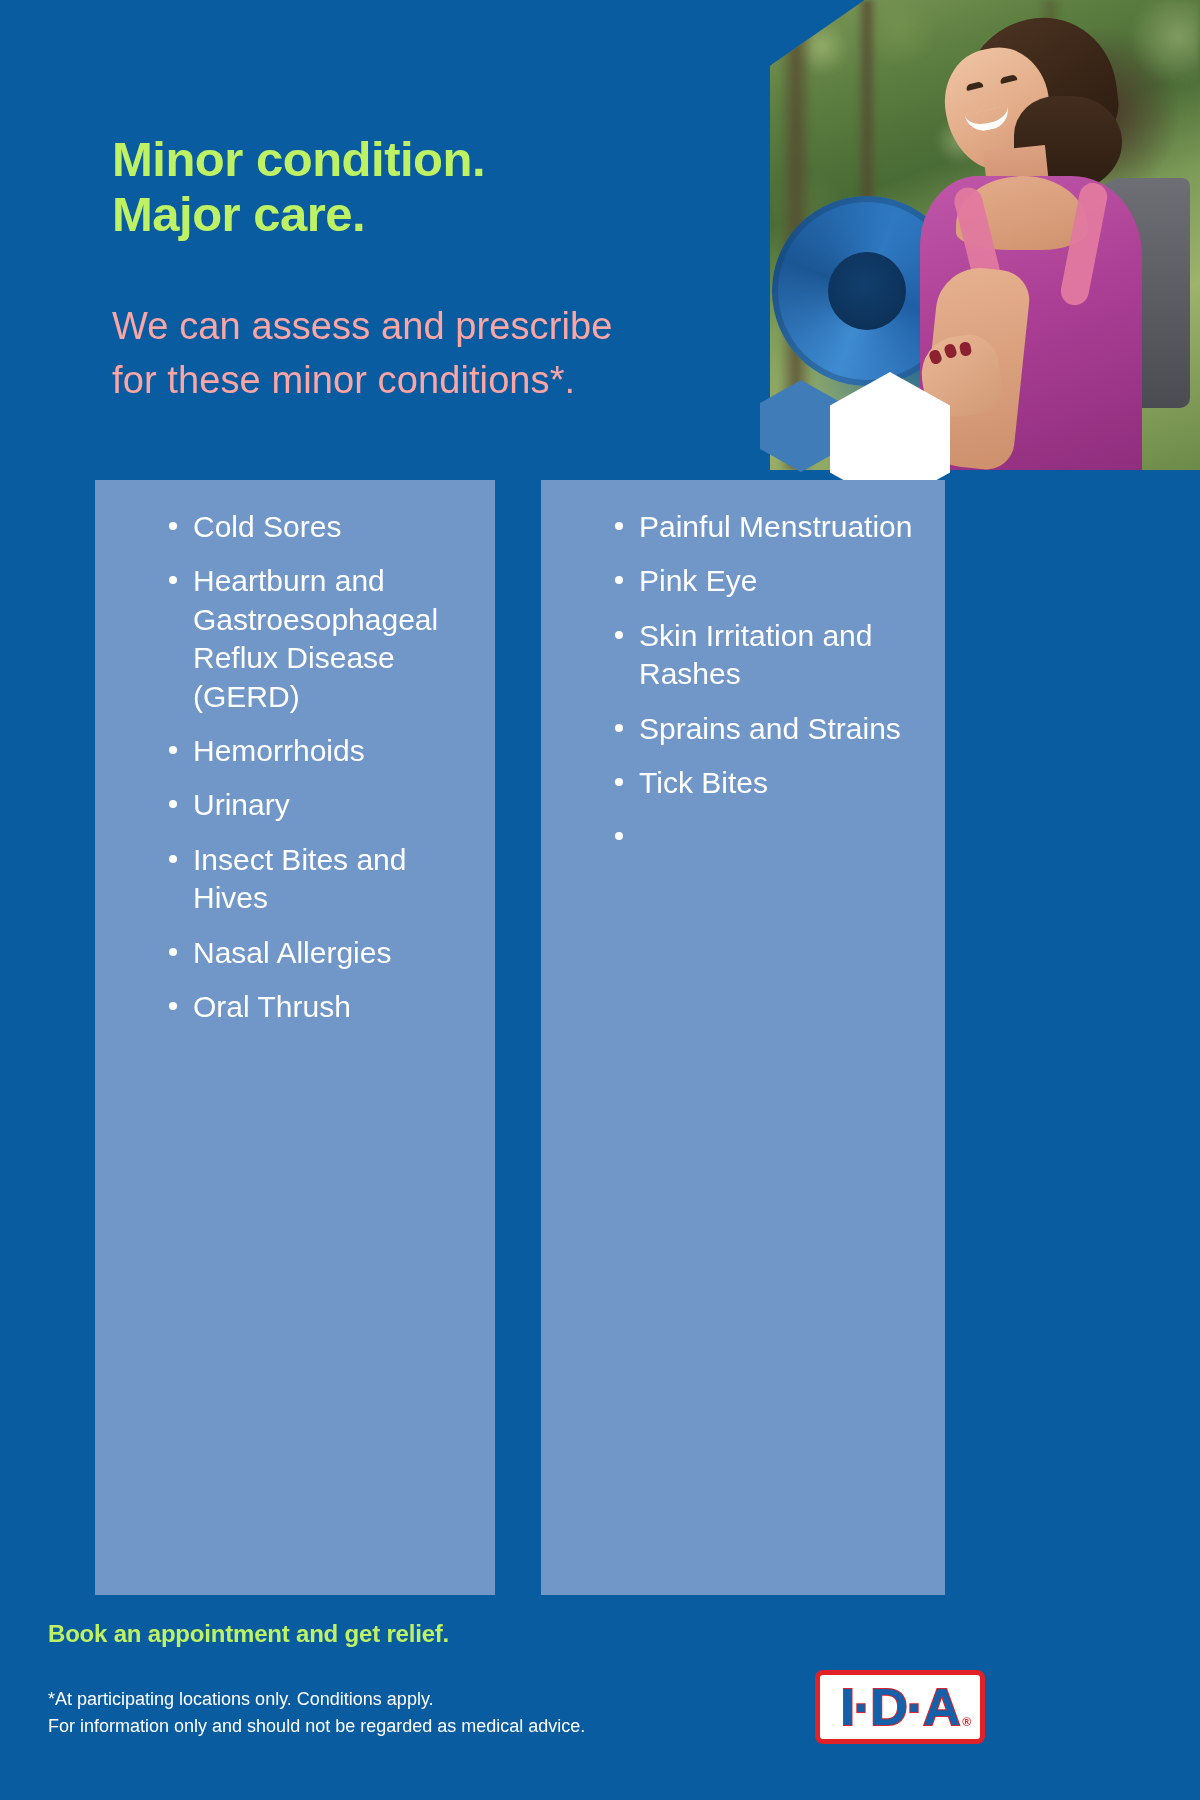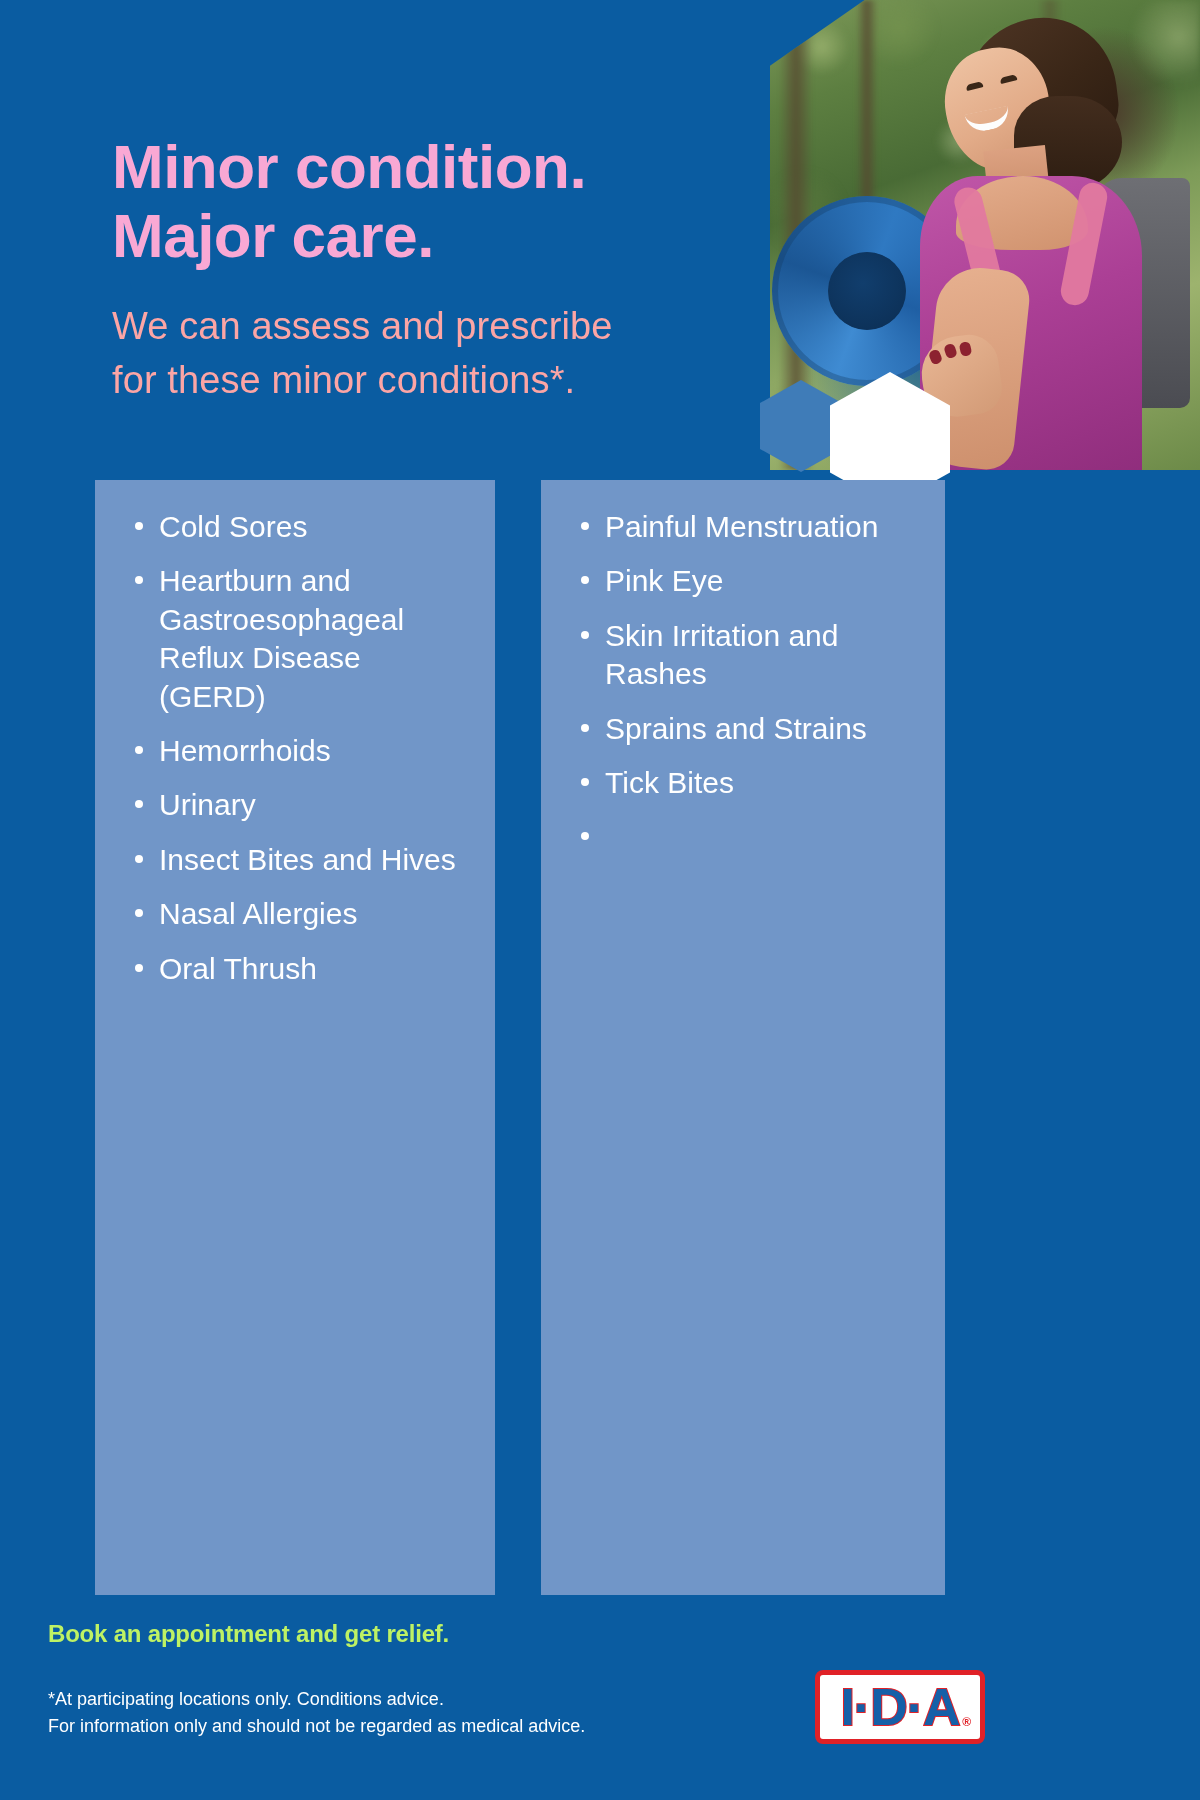--- a/index.html
+++ b/index.html
@@ -143,33 +143,34 @@
   .hex {
     position: absolute;
     clip-path: polygon(50% 0%, 100% 25%, 100% 75%, 50% 100%, 0% 75%, 0% 25%);
   }
   .hex-blue  { left: 760px; top: 380px; width: 82px; height: 92px; background: #3f7cb8; }
   .hex-white { left: 830px; top: 372px; width: 120px; height: 134px; background: #ffffff; }
 
   
   .headline {
     position: absolute; left: 112px; top: 132px;
-    color: #f9a8d4; font-weight: 700; font-size: 62px; line-height: 1.12;
+    color: #bef264; font-weight: 700; font-size: 49px; line-height: 1.12;
     letter-spacing: -0.5px;
   }
   .subhead {
     position: absolute; left: 112px; top: 300px;
     color: #fca5a5; font-weight: 400; font-size: 38px; line-height: 1.42;
     letter-spacing: 0.1px;
   }
 
   
   .panel {
     position: absolute; top: 480px; height: 1115px;
     background: #7196c8;
+    padding-left: 34px;
   }
   .panel-left  { left: 95px;  width: 400px; }
   .panel-right { left: 541px; width: 404px; }
 
   .cond-list { list-style: none; padding: 28px 22px 0 38px; }
   .cond-list li {
     position: relative;
     color: #ffffff; font-size: 30px; line-height: 1.28;
     margin-bottom: 16px; padding-left: 26px;
     font-weight: 400;
@@ -279,21 +280,21 @@
         <li><span class="bullet"></span><span>Skin Irritation and Rashes</span></li>
         <li><span class="bullet"></span><span>Sprains and Strains</span></li>
         <li><span class="bullet"></span><span>Tick Bites</span></li>
         <li><span class="bullet"></span></li>
       </ul>
   </div>
 
   <div class="cta">Book an appointment and get relief.</div>
 
   <div class="disclaimer">
-    <span>*At participating locations only. Conditions advice.</span><br>
+    <span>*At participating locations only. Conditions apply.</span><br>
     <span> For information only and should not be regarded as medical advice.</span>
   </div>
 
   <div class="logo">
     <span class="logo-inner">I·D·A</span>
     <span class="logo-reg">®</span>
   </div>
 
 </div>
 

